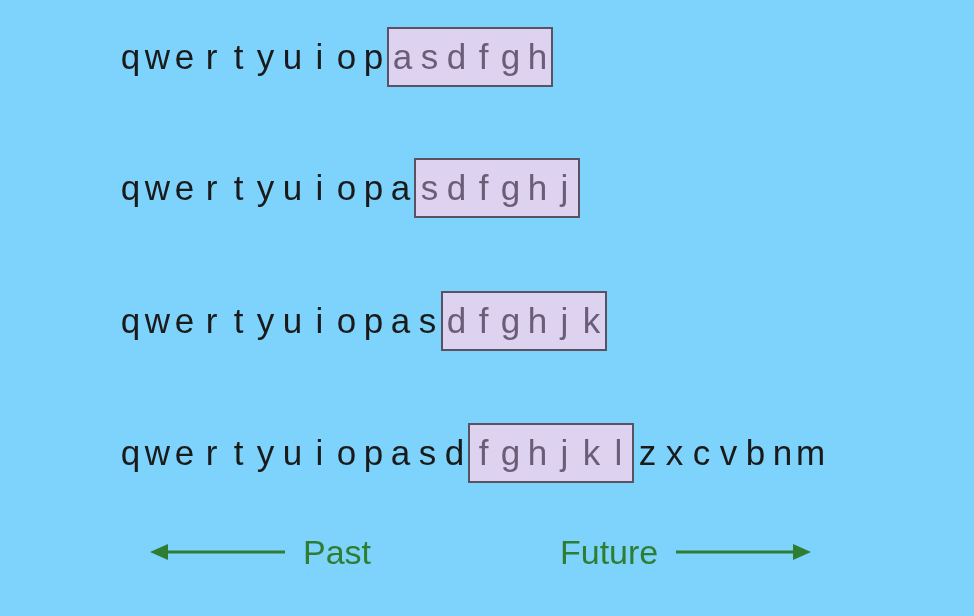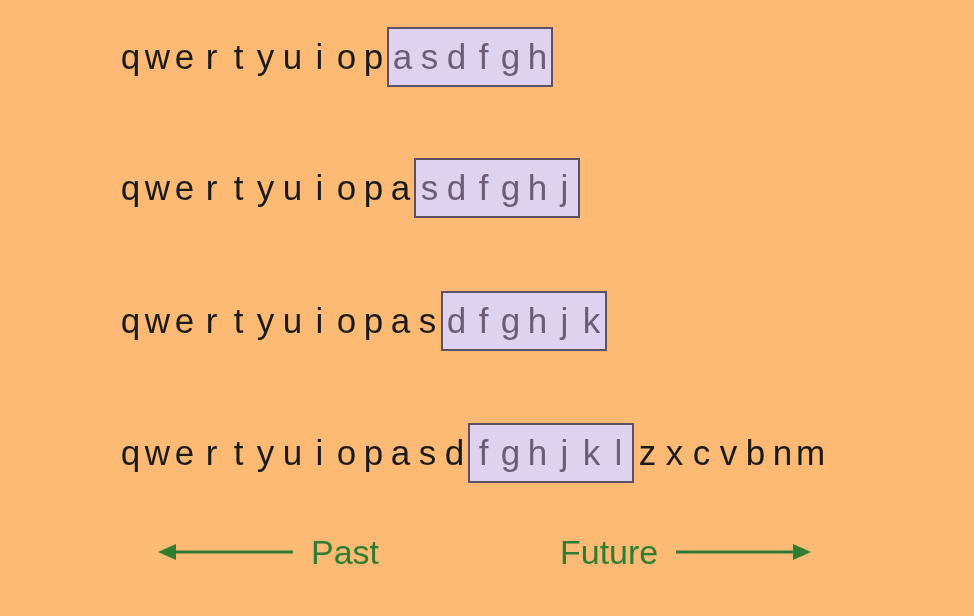--- a/index.html
+++ b/index.html
@@ -4,21 +4,21 @@
 <style>
   html, body {
     margin: 0;
     padding: 0;
     background: #ffffff;
   }
   #page {
     position: relative;
     width: 974px;
     height: 616px;
-    background: #fdba74;
+    background: #7dd3fc;
     overflow: hidden;
     font-family: "Liberation Sans", sans-serif;
   }
 
   
   .row {
     position: absolute;
     left: 0;
     width: 974px;
     height: 62px;
@@ -151,21 +151,21 @@
           <span class="ch">j</span>
           <span class="ch">k</span>
           <span class="ch">l</span>
         </span>
         <span class="seq suffix"><span class="ch">z</span><span class="ch">x</span><span class="ch">c</span><span class="ch">v</span><span class="ch">b</span><span class="ch">n</span><span class="ch">m</span></span>
     </div>
   </div>
 
   <div class="timeline">
 
-    <div class="tl-item" style="left:158px; top:8px;">
+    <div class="tl-item" style="left:150px; top:8px;">
       <span>
         <svg class="arrow-svg" width="135" height="26" viewBox="0 0 135 26" aria-hidden="true">
           <line x1="16" y1="13" x2="135" y2="13" stroke="#2e7d32" stroke-width="3"></line>
           <polygon points="0,13 18,5 18,21" fill="#2e7d32"></polygon>
         </svg>
       </span>
       <span class="tl-label" style="margin-left:18px;">Past</span>
     </div>
 
     <div class="tl-item" style="left:560px; top:8px;">

